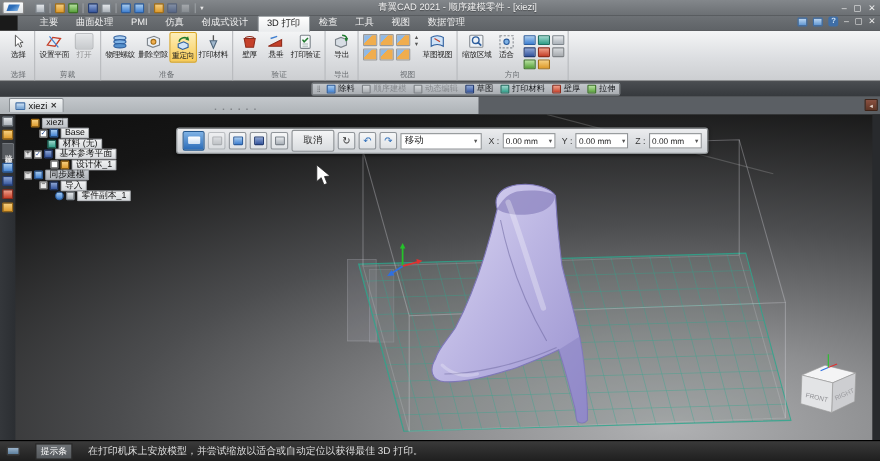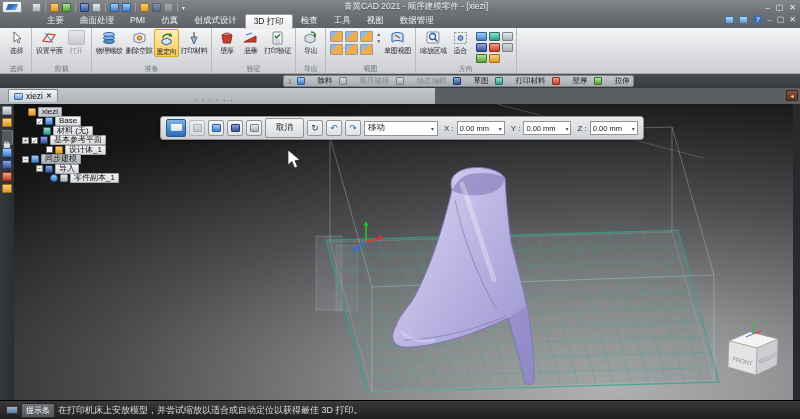--- a/index.html
+++ b/index.html
@@ -11,21 +11,21 @@
   .qat { display:flex; align-items:center; gap:3px; margin-left:28px; }
   .qicon { width:9px; height:9px; border-radius:1px; display:inline-block; }
   .qsep { width:1px; height:9px; background:#9a9ea2; margin:0 1px; }
   .app-logo { position:absolute; left:2px; top:1px; width:20px; height:12px; background:linear-gradient(#fdfdfd,#dfe3e6); border:1px solid #888; border-radius:2px; }
   .app-logo:after { content:""; position:absolute; left:4px; top:2px; width:10px; height:6px; background:linear-gradient(135deg,#2b6cb8 40%,#7fb2e5); transform:skewX(-20deg); }
   .win-title { position:absolute; left:0; right:0; text-align:center; font-size:8.5px; color:#f2f2f2; text-shadow:0 1px 1px rgba(0,0,0,.4); pointer-events:none;padding-left:32px; }
   .winctl { margin-left:auto; display:flex; gap:6px; font-size:8px; color:#f0f0f0; }
   .winctl span { cursor:default; }
 
   
-  .menubar { position:relative; height:14px; background:linear-gradient(#6e7276,#5e6266); display:flex; align-items:flex-start; padding-left:39px; }
+  .menubar { position:relative; height:14px; background:linear-gradient(#6e7276,#5e6266); display:flex; align-items:flex-start; padding-left:12px;margin-left:16px; }
   .mtab { font-size:8.5px; color:#f0f0f0; padding:1px 8px 1px; white-space:nowrap; }
   .mtab.active { background:linear-gradient(#ffffff,#e9ebed); color:#1a1a1a; border-radius:2px 2px 0 0; border:1px solid #9aa0a5; border-bottom:none; }
   .docctl { position:absolute; right:4px; top:1px; display:flex; gap:5px; align-items:center; font-size:8px; color:#e8e8e8; }
   .blue-mini { width:9px; height:8px; background:linear-gradient(#bcd6f0,#5f96d2); border:1px solid #3f6ea6; border-radius:1px; display:inline-block; }
   .help-mini { color:#cfe2f5; font-weight:bold; background:#3f6ea6; width:9px; height:9px; border-radius:2px; display:inline-flex; align-items:center; justify-content:center; font-size:7px; }
 
   
   .ribbon { height:46px; background:linear-gradient(#f4f5f6,#dcdee1 55%,#ccced1); display:flex; align-items:stretch; padding-left:2px; border-bottom:1px solid #a8abae; }
   .rgroup { display:flex; flex-direction:column; border-right:1px solid #b7babd; padding:1px 3px 0; }
   .rbtns { display:flex; align-items:flex-start; flex:1; gap:1px; }
@@ -37,21 +37,21 @@
   .bicon { width:17px; height:15px; margin-bottom:1px; border-radius:2px; position:relative; display:flex; align-items:center; justify-content:center; font-size:10px; }
   .mini-grid { display:grid; grid-template-columns:repeat(3,13px); grid-auto-rows:11px; gap:2px; margin:2px 1px 0; }
   .mini-cube { background:linear-gradient(135deg,#8fb9e6 35%,#f0ad4e 35%); border:1px solid #9a9a9a; border-radius:1px; }
   .spincol { display:flex; flex-direction:column; font-size:5px; color:#555; justify-content:center; gap:1px; margin:2px 1px 0; }
   .tiny-cluster { display:grid; grid-template-columns:repeat(3,11px); grid-auto-rows:9px; gap:2px; margin:3px 0 0 3px; }
   .tiny-chip { border-radius:1px; border:1px solid #8a8a8a; }
 
   
   .darkstrip { position:relative; height:14px; background:linear-gradient(#4a4d51,#35383c); }
   .quick-strip { position:absolute; left:283px; top:1px; height:12px; background:linear-gradient(#c3c7cb,#a9adb2); border:1px solid #7e8286; border-radius:2px; display:flex; align-items:center; padding:0 4px; gap:7px; }
-  .qs-item { display:flex; align-items:center; gap:12px; font-size:7.5px; color:#15171a; white-space:nowrap; }
+  .qs-item { display:flex; align-items:center; gap:2px; font-size:7.5px; color:#15171a; white-space:nowrap; }
   .qs-item.disabled { color:#86898d; }
   .qs-chip { width:8px; height:8px; border-radius:1px; display:inline-block; }
   .grip { color:#6d7074; font-size:8px; letter-spacing:-1px; }
 
   
   .tabbar { position:relative; height:16px; background:linear-gradient(#c4c8cc,#adb2b6); }
   .tabbar .darkpart { position:absolute; left:435px; right:0; top:0; bottom:0; background:#5b5f64; }
   .doctab { position:absolute; left:8px; top:1px; height:13px; background:linear-gradient(#f2f4f5,#ced3d7); border:1px solid #84898e; border-bottom:none; border-radius:2px 2px 0 0; display:flex; align-items:center; gap:3px; padding:0 5px; font-size:8.5px; color:#111; }
   .doctab .close { font-size:7px; color:#333; font-weight:bold; }
   .tab-folder { width:9px; height:7px; background:linear-gradient(#cfe3f7,#6f9fd0); border:1px solid #3f6ea6; border-radius:1px; }
@@ -84,21 +84,21 @@
   .cb-big:after { content:""; position:absolute; left:4px; top:4px; width:11px; height:7px; background:linear-gradient(#ffffff,#cfe0f2); border-radius:1px; }
   .cb-sq { width:16px; height:16px; border:1px solid #90959a; border-radius:2px; background:linear-gradient(#f6f7f8,#dfe2e5); display:flex; align-items:center; justify-content:center; font-size:9px; color:#333; }
   .cb-sq .chipfill { width:9px; height:8px; border-radius:1px; }
   .cb-btn { height:20px; border:1px solid #8f9396; border-radius:2px; background:linear-gradient(#f4f5f6,#d9dcdf); font-size:8.5px; color:#222; display:flex; align-items:center; padding:0 10px; }
   .cb-select { height:15px; width:74px; background:#fff; border:1px solid #8f9396; display:flex; align-items:center; font-size:8.5px; color:#222; padding:0 3px; justify-content:space-between; }
   .cb-caret { font-size:6px; color:#555; }
   .cb-lab { font-size:8px; color:#333; margin-left:3px; }
   .cb-field { height:14px; width:48px; background:#fff; border:1px solid #8f9396; font-size:7.5px; color:#222; display:flex; align-items:center; padding:0 2px; justify-content:space-between; }
 
   
-  .statusbar { height:19px; background:linear-gradient(#3a3a3a,#1f1f1f); display:flex; align-items:center; gap:3px; padding:0 6px; border-top:1px solid #000; }
+  .statusbar { height:19px; background:linear-gradient(#3a3a3a,#1f1f1f); display:flex; align-items:center; gap:14px; padding:0 6px; border-top:1px solid #000; }
   .sb-icon { width:12px; height:8px; background:linear-gradient(#9fb6cc,#5a7democ); background:linear-gradient(#9fb6cc,#5a7d9c); border:1px solid #3c3c3c; border-radius:1px; }
   .sb-badge { background:linear-gradient(#6f7377,#54585c); color:#fff; font-size:8px; padding:1px 4px; border:1px solid #2a2a2a; }
   .sb-msg { font-size:9px; color:#dedede; white-space:nowrap; }
 
   
   .c-blue { background:linear-gradient(#a9cdf0,#3f7fd0); border:1px solid #2d5e9e; }
   .c-steel { background:linear-gradient(#e6e9ec,#aab1b8); border:1px solid #7d848b; }
   .c-red { background:linear-gradient(#f0a08a,#c5402a); border:1px solid #8f2c1c; }
   .c-amber { background:linear-gradient(#f6cf7f,#dd9a2b); border:1px solid #a56f15; }
   .c-teal { background:linear-gradient(#9fd8cd,#2f9d88); border:1px solid #1f6f60; }

